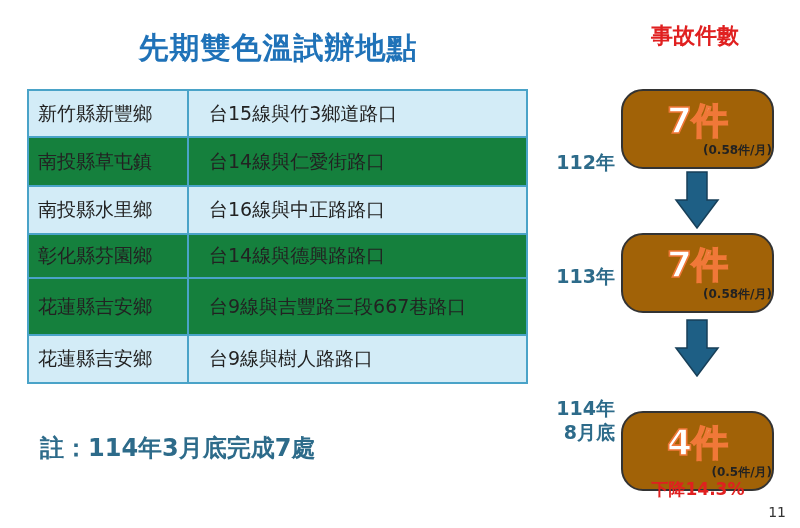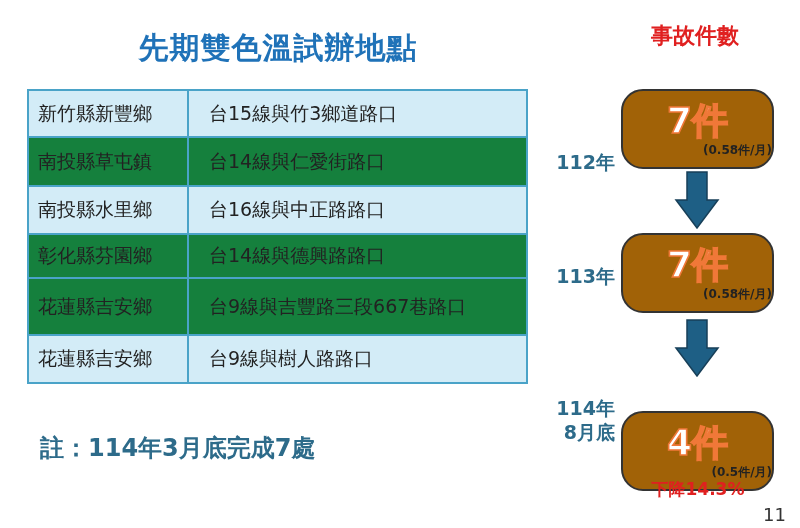--- a/index.html
+++ b/index.html
@@ -50,21 +50,21 @@
   .box .rate {
     position:absolute; left:0; right:0; bottom:8px; text-align:right;
     font-size:12px; font-weight:bold; color:#222;
   }
   .arrow { position:absolute; left:674px; width:46px; }
   .drop {
     position:absolute; left:628px; top:478px; width:140px; text-align:center;
     font-size:17px; font-weight:bold; color:#e02020;
   }
   .page-num {
-    position:absolute; right:14px; top:504px; font-size:18px; color:#333;margin-left:40px;
+    position:absolute; right:14px; top:504px; font-size:14px; color:#333;margin-left:40px;
   }
 </style>
 </head>
 <body>
 
 <div class="title">先期雙色溫試辦地點</div>
 
 <table class="sites">
   <tbody>
     <tr class="shade" style="height:47px">

